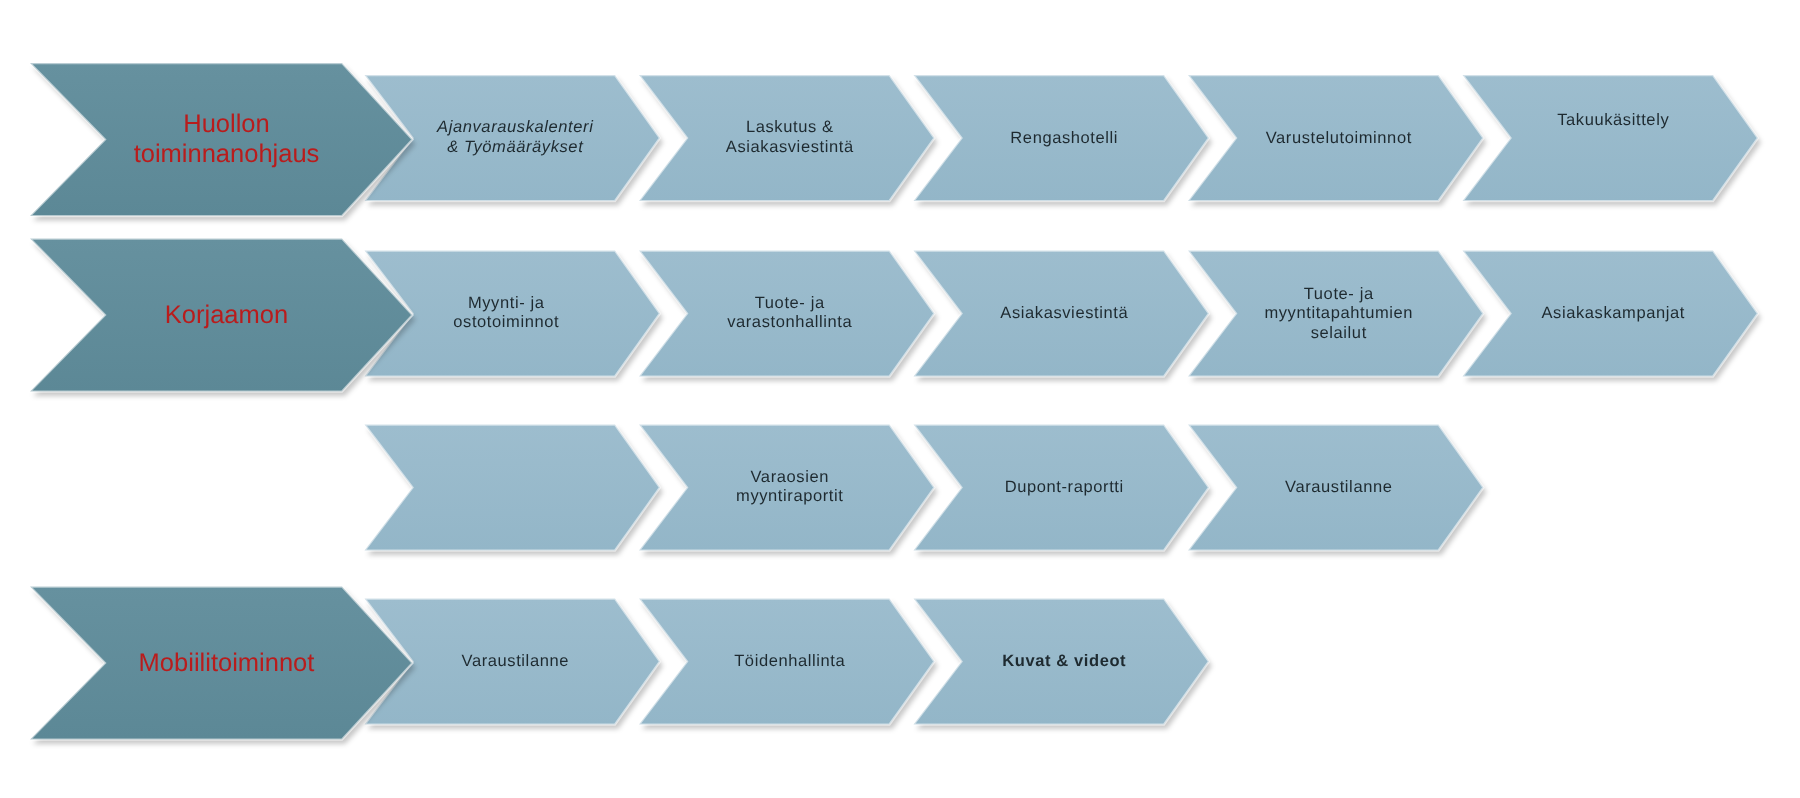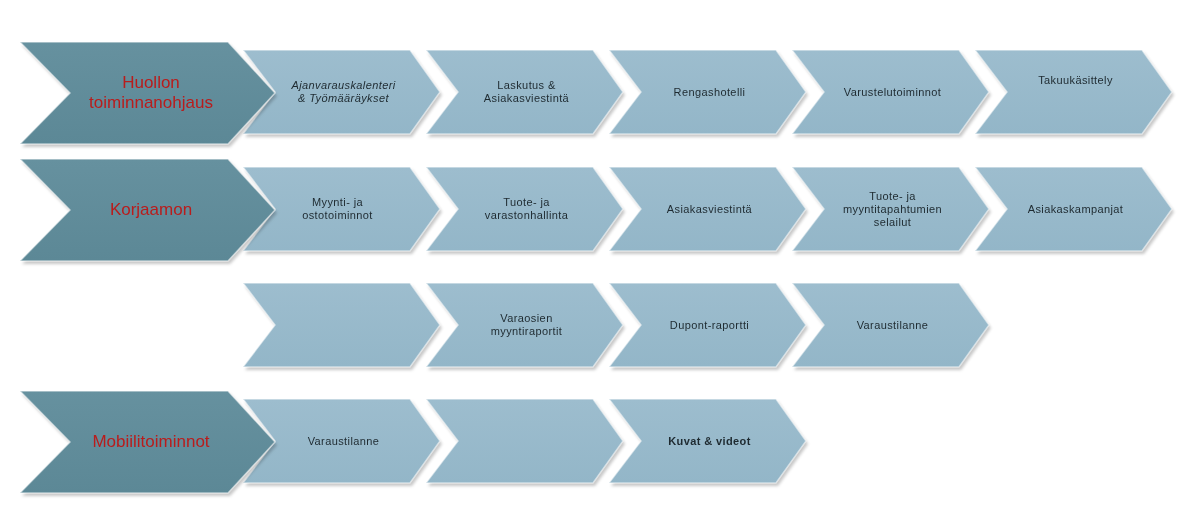--- a/index.html
+++ b/index.html
@@ -167,20 +167,21 @@
           <polygon points="0,0 167,0 197,42 167,84 0,84 32,42" fill="rgba(0,0,0,0.22)" transform="translate(2,3)" filter="url(#blur)"></polygon>
           <polygon points="0,0 167,0 197,42 167,84 0,84 32,42" fill="url(#gSub)" stroke="#ffffff" stroke-width="1.5" stroke-opacity="0.55"></polygon>
         </svg>
         <div class="label" style="left: 28px; right: 24px;">Varaustilanne</div>
       </div>
       <div class="chev sub" style="left: 426px; top: 399px; width: 197px; height: 84px;">
         <svg width="197" height="84">
           <polygon points="0,0 167,0 197,42 167,84 0,84 32,42" fill="rgba(0,0,0,0.22)" transform="translate(2,3)" filter="url(#blur)"></polygon>
           <polygon points="0,0 167,0 197,42 167,84 0,84 32,42" fill="url(#gSub)" stroke="#ffffff" stroke-width="1.5" stroke-opacity="0.55"></polygon>
         </svg>
+        <div class="label" style="left: 28px; right: 24px;">Töidenhallinta</div>
       </div>
       <div class="chev sub" style="left: 609px; top: 399px; width: 197px; height: 84px;">
         <svg width="197" height="84">
           <polygon points="0,0 167,0 197,42 167,84 0,84 32,42" fill="rgba(0,0,0,0.22)" transform="translate(2,3)" filter="url(#blur)"></polygon>
           <polygon points="0,0 167,0 197,42 167,84 0,84 32,42" fill="url(#gSub)" stroke="#ffffff" stroke-width="1.5" stroke-opacity="0.55"></polygon>
         </svg>
         <div class="label" style="left: 28px; right: 24px; font-weight: bold;">Kuvat &amp; videot</div>
       </div>
       <div class="chev main" style="left: 20px; top: 391px; width: 255px; height: 102px;">
         <svg width="255" height="102">

